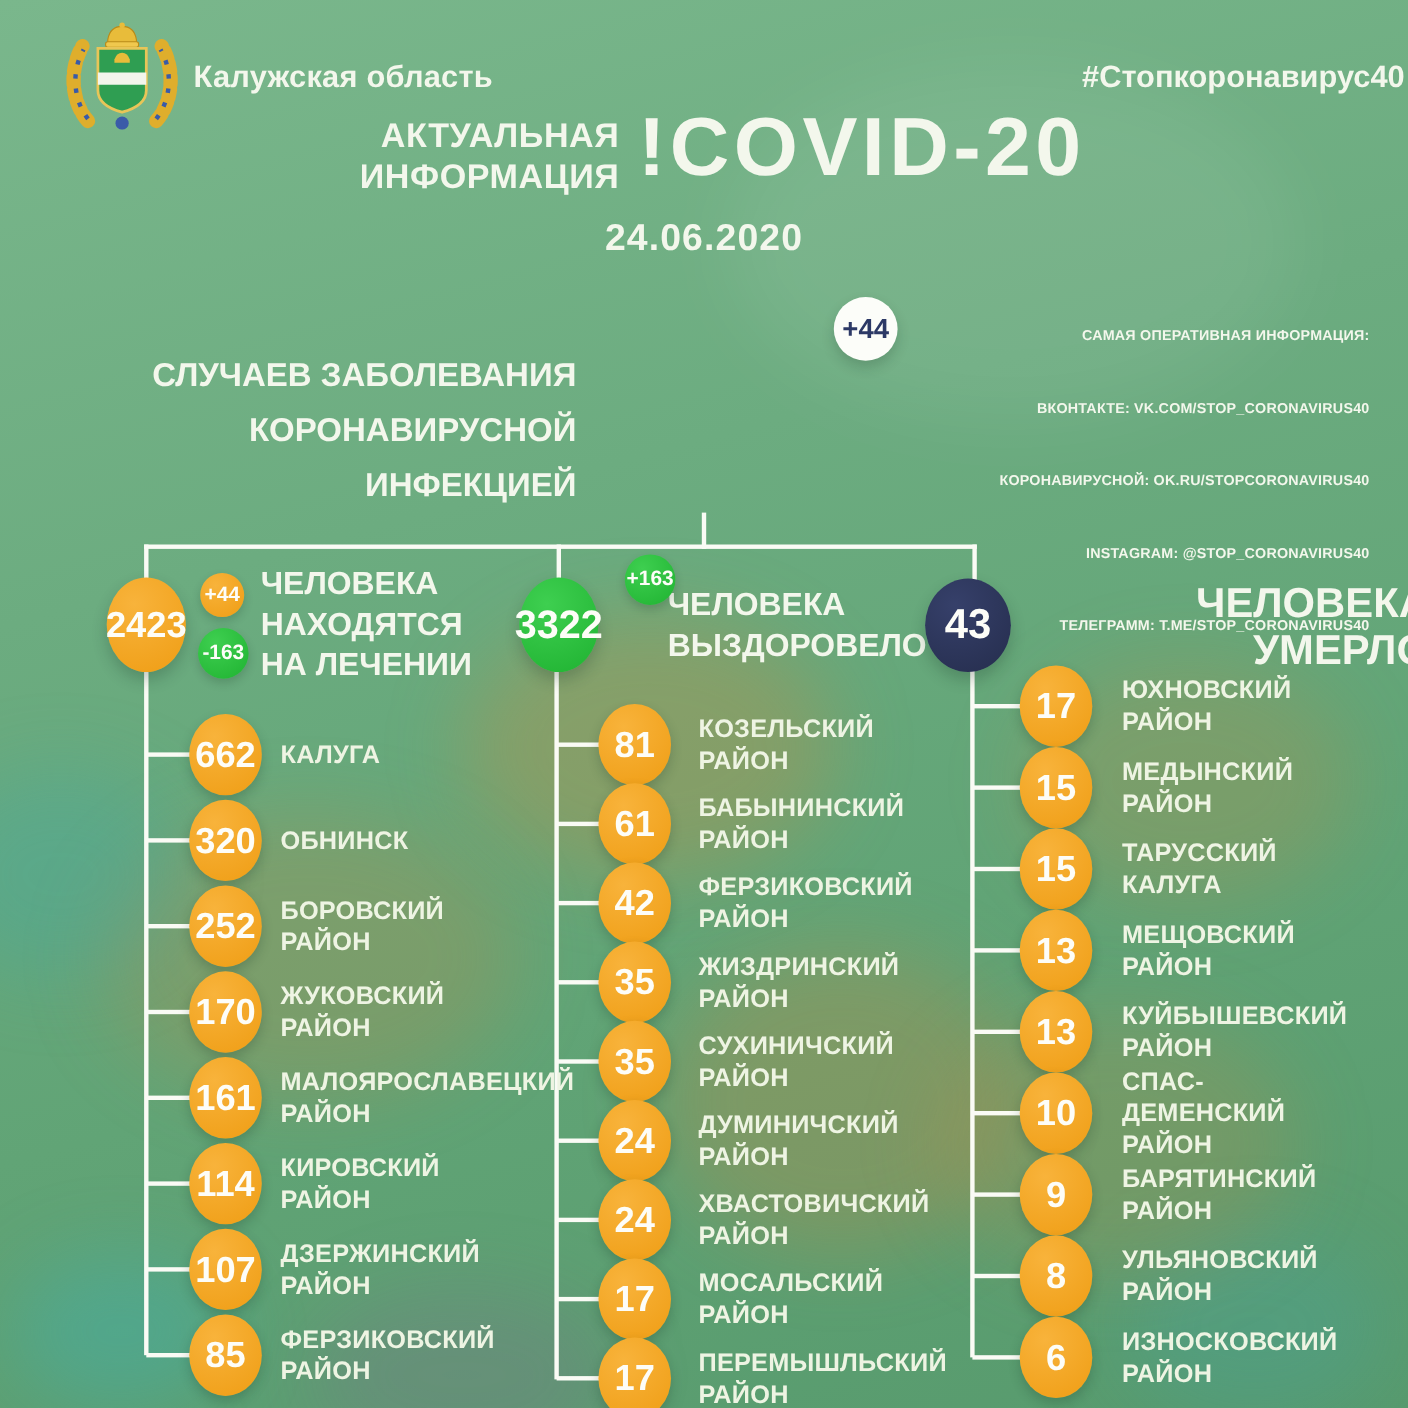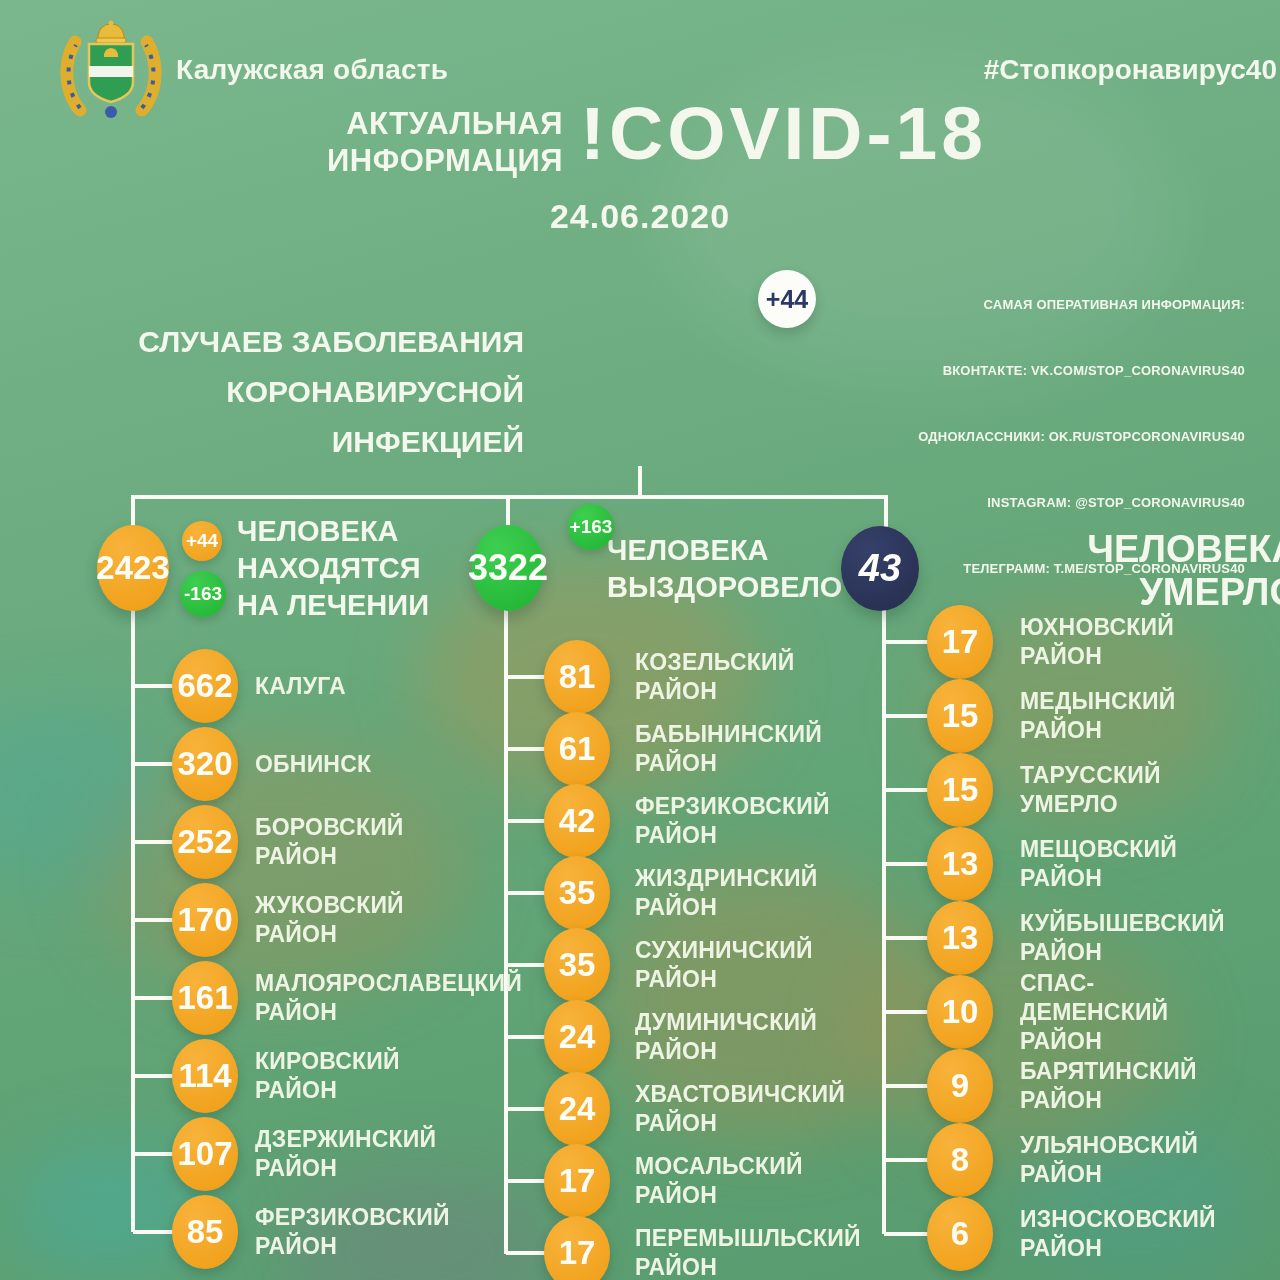--- a/index.html
+++ b/index.html
@@ -42,21 +42,21 @@
     position:absolute;left:758px;top:270px;width:58px;height:58px;border-radius:50%;
     background:#fcfdf9;box-shadow:0 6px 12px rgba(20,45,32,.2);z-index:3;
     display:flex;align-items:center;justify-content:center;font-size:25px;color:#2c3966;
   }
   .social{left:800px;top:288px;width:445px;text-align:right;font-size:13px;line-height:33px;letter-spacing:.2px;}
 
   .stat-circle{position:absolute;z-index:2;display:flex;align-items:center;justify-content:center;
     border-radius:50%;color:#fdfdf8;box-shadow:0 7px 14px rgba(20,45,32,.24);}
   .orange{background:radial-gradient(circle at 35% 28%,#f8b33b,#ef9d14);}
   .green{background:radial-gradient(circle at 35% 28%,#3ecf50,#1fb231);}
-  .navy{background:radial-gradient(circle at 35% 28%,#36406a,#252d4d);font-style:italic;}
+  .navy{background:radial-gradient(circle at 35% 28%,#36406a,#252d4d);}
   .c-treat{left:97px;top:525px;width:72px;height:86px;font-size:33px;}
   .c-rec{left:472px;top:525px;width:72px;height:86px;font-size:36px;}
   .c-died{left:841px;top:526px;width:78px;height:85px;font-size:38px;}
   .badge{position:absolute;z-index:3;display:flex;align-items:center;justify-content:center;
     border-radius:50%;color:#fdfdf8;font-size:19px;box-shadow:0 4px 9px rgba(20,45,32,.2);}
   .bdg-up{left:182px;top:521px;width:40px;height:40px;}
   .bdg-down{left:180px;top:571px;width:46px;height:46px;}
   .bdg-rec{left:568px;top:504px;width:46px;height:46px;}
   .lbl-treat{left:237px;top:513px;font-size:29px;line-height:37px;}
   .lbl-rec{left:607px;top:532px;font-size:29px;line-height:37px;}
@@ -104,30 +104,30 @@
     <rect x="38" y="18" width="30" height="5" rx="2" fill="#f0c84e" stroke="#b98a18" stroke-width="1"></rect>
     <path d="M31,24 L75,24 L75,62 Q75,76 53,82 Q31,76 31,62 Z" fill="#2f9e52" stroke="#e8c558" stroke-width="2.5"></path>
     <path d="M31,46 L75,46 L75,57 L31,57 Z" fill="#f2f5ec"></path>
     <path d="M46,34 Q48,28 53,28 Q58,28 60,34 L60,37 L46,37 Z" fill="#e8bc3a"></path>
   </svg>
 
   <div class="txt region-label">Калужская область</div>
   <div class="txt hashtag">#Стопкоронавирус40</div>
   <div class="txt title-small">АКТУАЛЬНАЯ
 ИНФОРМАЦИЯ</div>
-  <div class="txt title-big">!COVID-18</div>
+  <div class="txt title-big">!COVID-20</div>
   <div class="txt date">24.06.2020</div>
 
   <div class="txt total-label">СЛУЧАЕВ ЗАБОЛЕВАНИЯ
 КОРОНАВИРУСНОЙ ИНФЕКЦИЕЙ</div>
   <div class="total-delta">+44</div>
 
   <div class="txt social"><span>САМАЯ ОПЕРАТИВНАЯ ИНФОРМАЦИЯ:</span><br>
     <span>ВКОНТАКТЕ: VK.COM/STOP_CORONAVIRUS40</span><br>
-    <span>ОДНОКЛАССНИКИ: OK.RU/STOPCORONAVIRUS40</span><br>
+    <span>КОРОНАВИРУСНОЙ: OK.RU/STOPCORONAVIRUS40</span><br>
     <span>INSTAGRAM: @STOP_CORONAVIRUS40</span><br>
     <span>ТЕЛЕГРАММ: T.ME/STOP_CORONAVIRUS40</span>
   </div>
 
   <div class="line" style="left:638px;top:466px;width:4px;height:33px;"></div>
   <div class="line" style="left:131px;top:495px;width:757px;height:4px;"></div>
   <div class="line" style="left:131px;top:495px;width:4px;height:33px;"></div>
   <div class="line" style="left:506px;top:495px;width:4px;height:33px;"></div>
   <div class="line" style="left:884px;top:495px;width:4px;height:36px;"></div>
 
@@ -314,21 +314,21 @@
           <span>15</span>
         </div>
         <div class="dlbl">МЕДЫНСКИЙ РАЙОН</div>
       </div>
 
       <div class="row">
         <div class="tick"></div>
         <div class="dcirc orange">
           <span>15</span>
         </div>
-        <div class="dlbl">ТАРУССКИЙ УМЕРЛО</div>
+        <div class="dlbl">ТАРУССКИЙ КАЛУГА</div>
       </div>
 
       <div class="row">
         <div class="tick"></div>
         <div class="dcirc orange">
           <span>13</span>
         </div>
         <div class="dlbl">МЕЩОВСКИЙ РАЙОН</div>
       </div>
 

